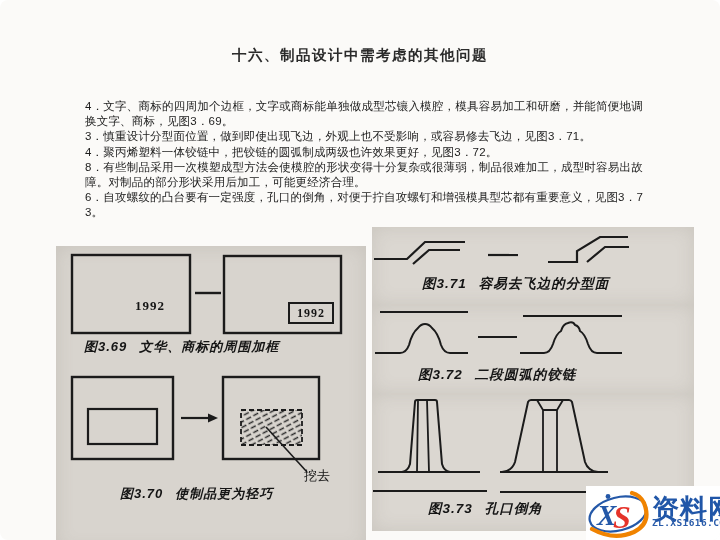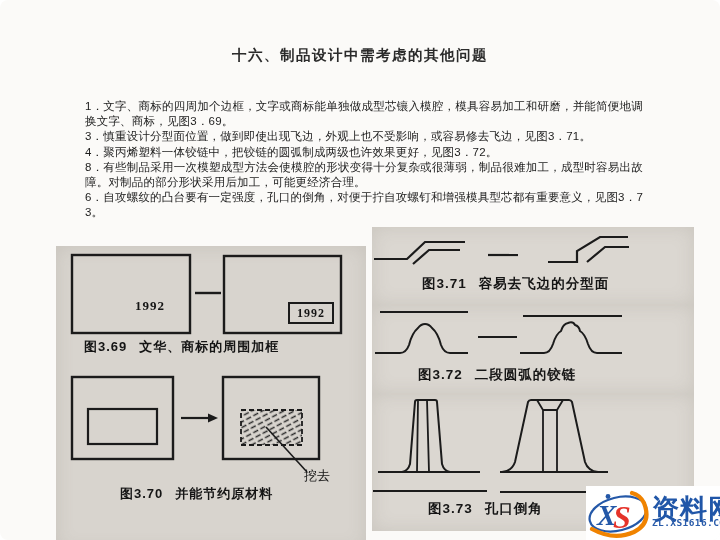--- a/index.html
+++ b/index.html
@@ -20,20 +20,21 @@
     font-size:11.5px; line-height:15.2px; color:#1c1c1c;
     letter-spacing:0.2px; text-align:justify;
   }
   .body-text p{margin:0; padding:0; word-break:break-all;}
   .panel{position:absolute; background:#d8d4ce; box-shadow:inset 0 0 18px rgba(120,115,105,.18);}
   .panel svg{position:absolute; left:0; top:0;}
   .panel-right{background:#dbd7d1;}
   .figcap{
     position:absolute; white-space:nowrap; font-weight:bold; color:#151515;
     letter-spacing:1px;
+    font-style:italic;
   }
   .figcap .lbl{margin-right:12px;}
   .cap-left{font-size:13px;}
   .cap-right{font-size:13.5px;}
   .yr{
     position:absolute; font-family:"Liberation Serif","DejaVu Serif",serif;
     font-weight:bold; font-size:13px; color:#151515; letter-spacing:1px;
   }
   .yr-box{
     position:absolute; border:2px solid #1b1b1b; text-align:center;
@@ -57,21 +58,21 @@
   }
 </style>
 </head>
 <body>
 
 <div class="page">
 
   <div class="title">十六、制品设计中需考虑的其他问题</div>
 
   <div class="body-text">
-    <p>1．文字、商标的四周加个边框，文字或商标能单独做成型芯镶入模腔，模具容易加工和研磨，并能简便地调换文字、商标，见图3．69。</p>
+    <p>4．文字、商标的四周加个边框，文字或商标能单独做成型芯镶入模腔，模具容易加工和研磨，并能简便地调换文字、商标，见图3．69。</p>
     <p>3．慎重设计分型面位置，做到即使出现飞边，外观上也不受影响，或容易修去飞边，见图3．71。</p>
     <p>4．聚丙烯塑料一体铰链中，把铰链的圆弧制成两级也许效果更好，见图3．72。</p>
     <p>8．有些制品采用一次模塑成型方法会使模腔的形状变得十分复杂或很薄弱，制品很难加工，成型时容易出故障。对制品的部分形状采用后加工，可能更经济合理。</p>
     <p>6．自攻螺纹的凸台要有一定强度，孔口的倒角，对便于拧自攻螺钉和增强模具型芯都有重要意义，见图3．73。</p>
   </div>
 
   <div class="panel" style="left:56px; top:246px; width:310px; height:304px;">
     <svg width="310" height="272" viewBox="0 0 310 272">
       <defs>
         <pattern id="hatch" width="8" height="5" patternUnits="userSpaceOnUse" patternTransform="rotate(-28)">
@@ -91,21 +92,21 @@
       <rect x="185" y="164" width="61" height="35" fill="url(#hatch)" stroke="#1b1b1b" stroke-width="1.8" stroke-dasharray="5 3"></rect>
       <line x1="210" y1="181" x2="251" y2="226" stroke="#1b1b1b" stroke-width="1.6"></line>
     </svg>
     <div class="yr" style="left:66px; top:52px; width:56px; text-align:center;">1992</div>
     <div class="yr-box" style="left:232px; top:56px; width:42px; height:18px; line-height:18px;">1992</div>
     <div class="figcap cap-left" style="left:28px; top:92px;">
       <span class="lbl">图3.69</span><span>文华、商标的周围加框</span>
     </div>
     <div class="note" style="left:248px; top:221px;">挖去</div>
     <div class="figcap cap-left" style="left:64px; top:239px;">
-      <span class="lbl">图3.70</span><span>并能节约原材料</span>
+      <span class="lbl">图3.70</span><span>使制品更为轻巧</span>
     </div>
   </div>
 
   <div class="panel panel-right" style="left:372px; top:227px; width:322px; height:78px;">
     <svg width="322" height="78" viewBox="0 0 322 78">
       <path d="M2,32 H35 L53,15 H93" fill="none" stroke="#1b1b1b" stroke-width="2.2"></path>
       <path d="M41,37 L57,23 H88" fill="none" stroke="#1b1b1b" stroke-width="2.2"></path>
       <line x1="116" y1="28" x2="146" y2="28" stroke="#1b1b1b" stroke-width="2.2"></line>
       <path d="M176,35 H205 V24 L228,10 H256" fill="none" stroke="#1b1b1b" stroke-width="2.2"></path>
       <path d="M215,35 L233,20 H257" fill="none" stroke="#1b1b1b" stroke-width="2.2"></path>

